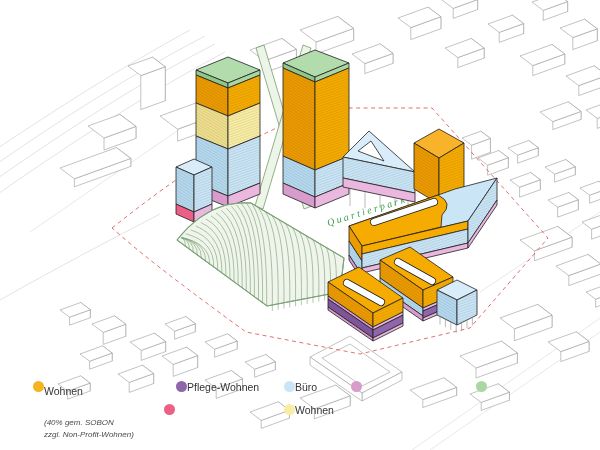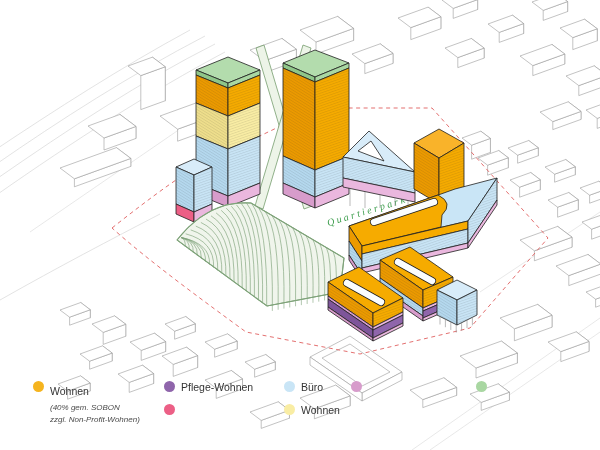--- a/index.html
+++ b/index.html
@@ -20,31 +20,31 @@
   .c-gr{fill:var(--c-oeffentlich);} .c-gr-d{fill:var(--c-oeffentlich_dark);} .c-gr-t{fill:var(--c-oeffentlich_top);}
   .hallfill{fill:var(--c-hall_fill);stroke:var(--c-hall_line);stroke-width:1;}
   .brace{fill:var(--c-brace);stroke:var(--c-brace_line);stroke-width:.7;}
   .bound{fill:none;stroke:var(--c-boundary);stroke-width:1;stroke-dasharray:4 3.5;opacity:.9;}
   .rail{fill:none;stroke:#dcdcdc;stroke-width:.8;}
   .street{fill:none;stroke:#e2e2e2;stroke-width:.8;}
   .leg{stroke:#8a8a8a;stroke-width:.6;}
   .park-label{font-family:"Liberation Serif",serif;font-style:italic;font-size:10px;
     letter-spacing:2.5px;fill:var(--c-park_text);}
   
-  .lg-item{position:absolute;display:flex;align-items:flex-start;gap:6px;}
+  .lg-item{position:absolute;display:flex;align-items:flex-start;}
   .dot{width:11px;height:11px;border-radius:50%;flex:0 0 auto;}
   .d-wohnen{background:var(--c-wohnen_dot);}
   .d-pflege{background:var(--c-pflege);}
   .d-kita{background:var(--c-kita);}
   .d-buero{background:var(--c-buero);}
   .d-hotel{background:var(--c-hotel);}
   .d-einzel{background:var(--c-einzelhandel_dark);}
   .d-oeff{background:var(--c-oeffentlich);}
   .lg-label{font-size:10.5px;color:#333;line-height:1.18;white-space:pre-line;}
-  .lg-sub{display:block;font-style:italic;font-size:8px;color:#4a4a4a;margin-top:3px;line-height:1.45;white-space:pre-line;}
+  .lg-sub{display:block;font-style:italic;font-size:8px;color:#4a4a4a;margin-top:18px;line-height:1.45;white-space:pre-line;}
 </style>
 </head>
 <body>
 
 <svg id="plan" width="600" height="450" viewBox="0 0 600 450">
   <defs>
     <pattern id="sa" width="6" height="2.4" patternUnits="userSpaceOnUse" patternTransform="rotate(-19)">
       <path d="M0 0.5 H6" stroke="rgba(30,30,30,0.18)" stroke-width="0.6"></path>
     </pattern>
     <pattern id="sb" width="6" height="2.4" patternUnits="userSpaceOnUse" patternTransform="rotate(32)">
@@ -416,21 +416,21 @@
 
 <div>
   <div class="lg-item" style="left:33px;top:381px">
     <span class="dot d-wohnen"></span>
     <div>
       <span class="lg-label">Wohnen</span>
       <em class="lg-sub">(40% gem. SOBON
 zzgl. Non-Profit-Wohnen)</em>
     </div>
   </div>
-  <div class="lg-item" style="left:164px;top:381px">
+  <div class="lg-item" style="left:176px;top:381px">
     <span class="dot d-pflege"></span>
     <span class="lg-label">Pflege-Wohnen</span>
   </div>
   <div class="lg-item" style="left:164px;top:404px">
     <span class="dot d-kita"></span>
   </div>
   <div class="lg-item" style="left:284px;top:381px">
     <span class="dot d-buero"></span>
     <span class="lg-label">Büro</span>
   </div>

